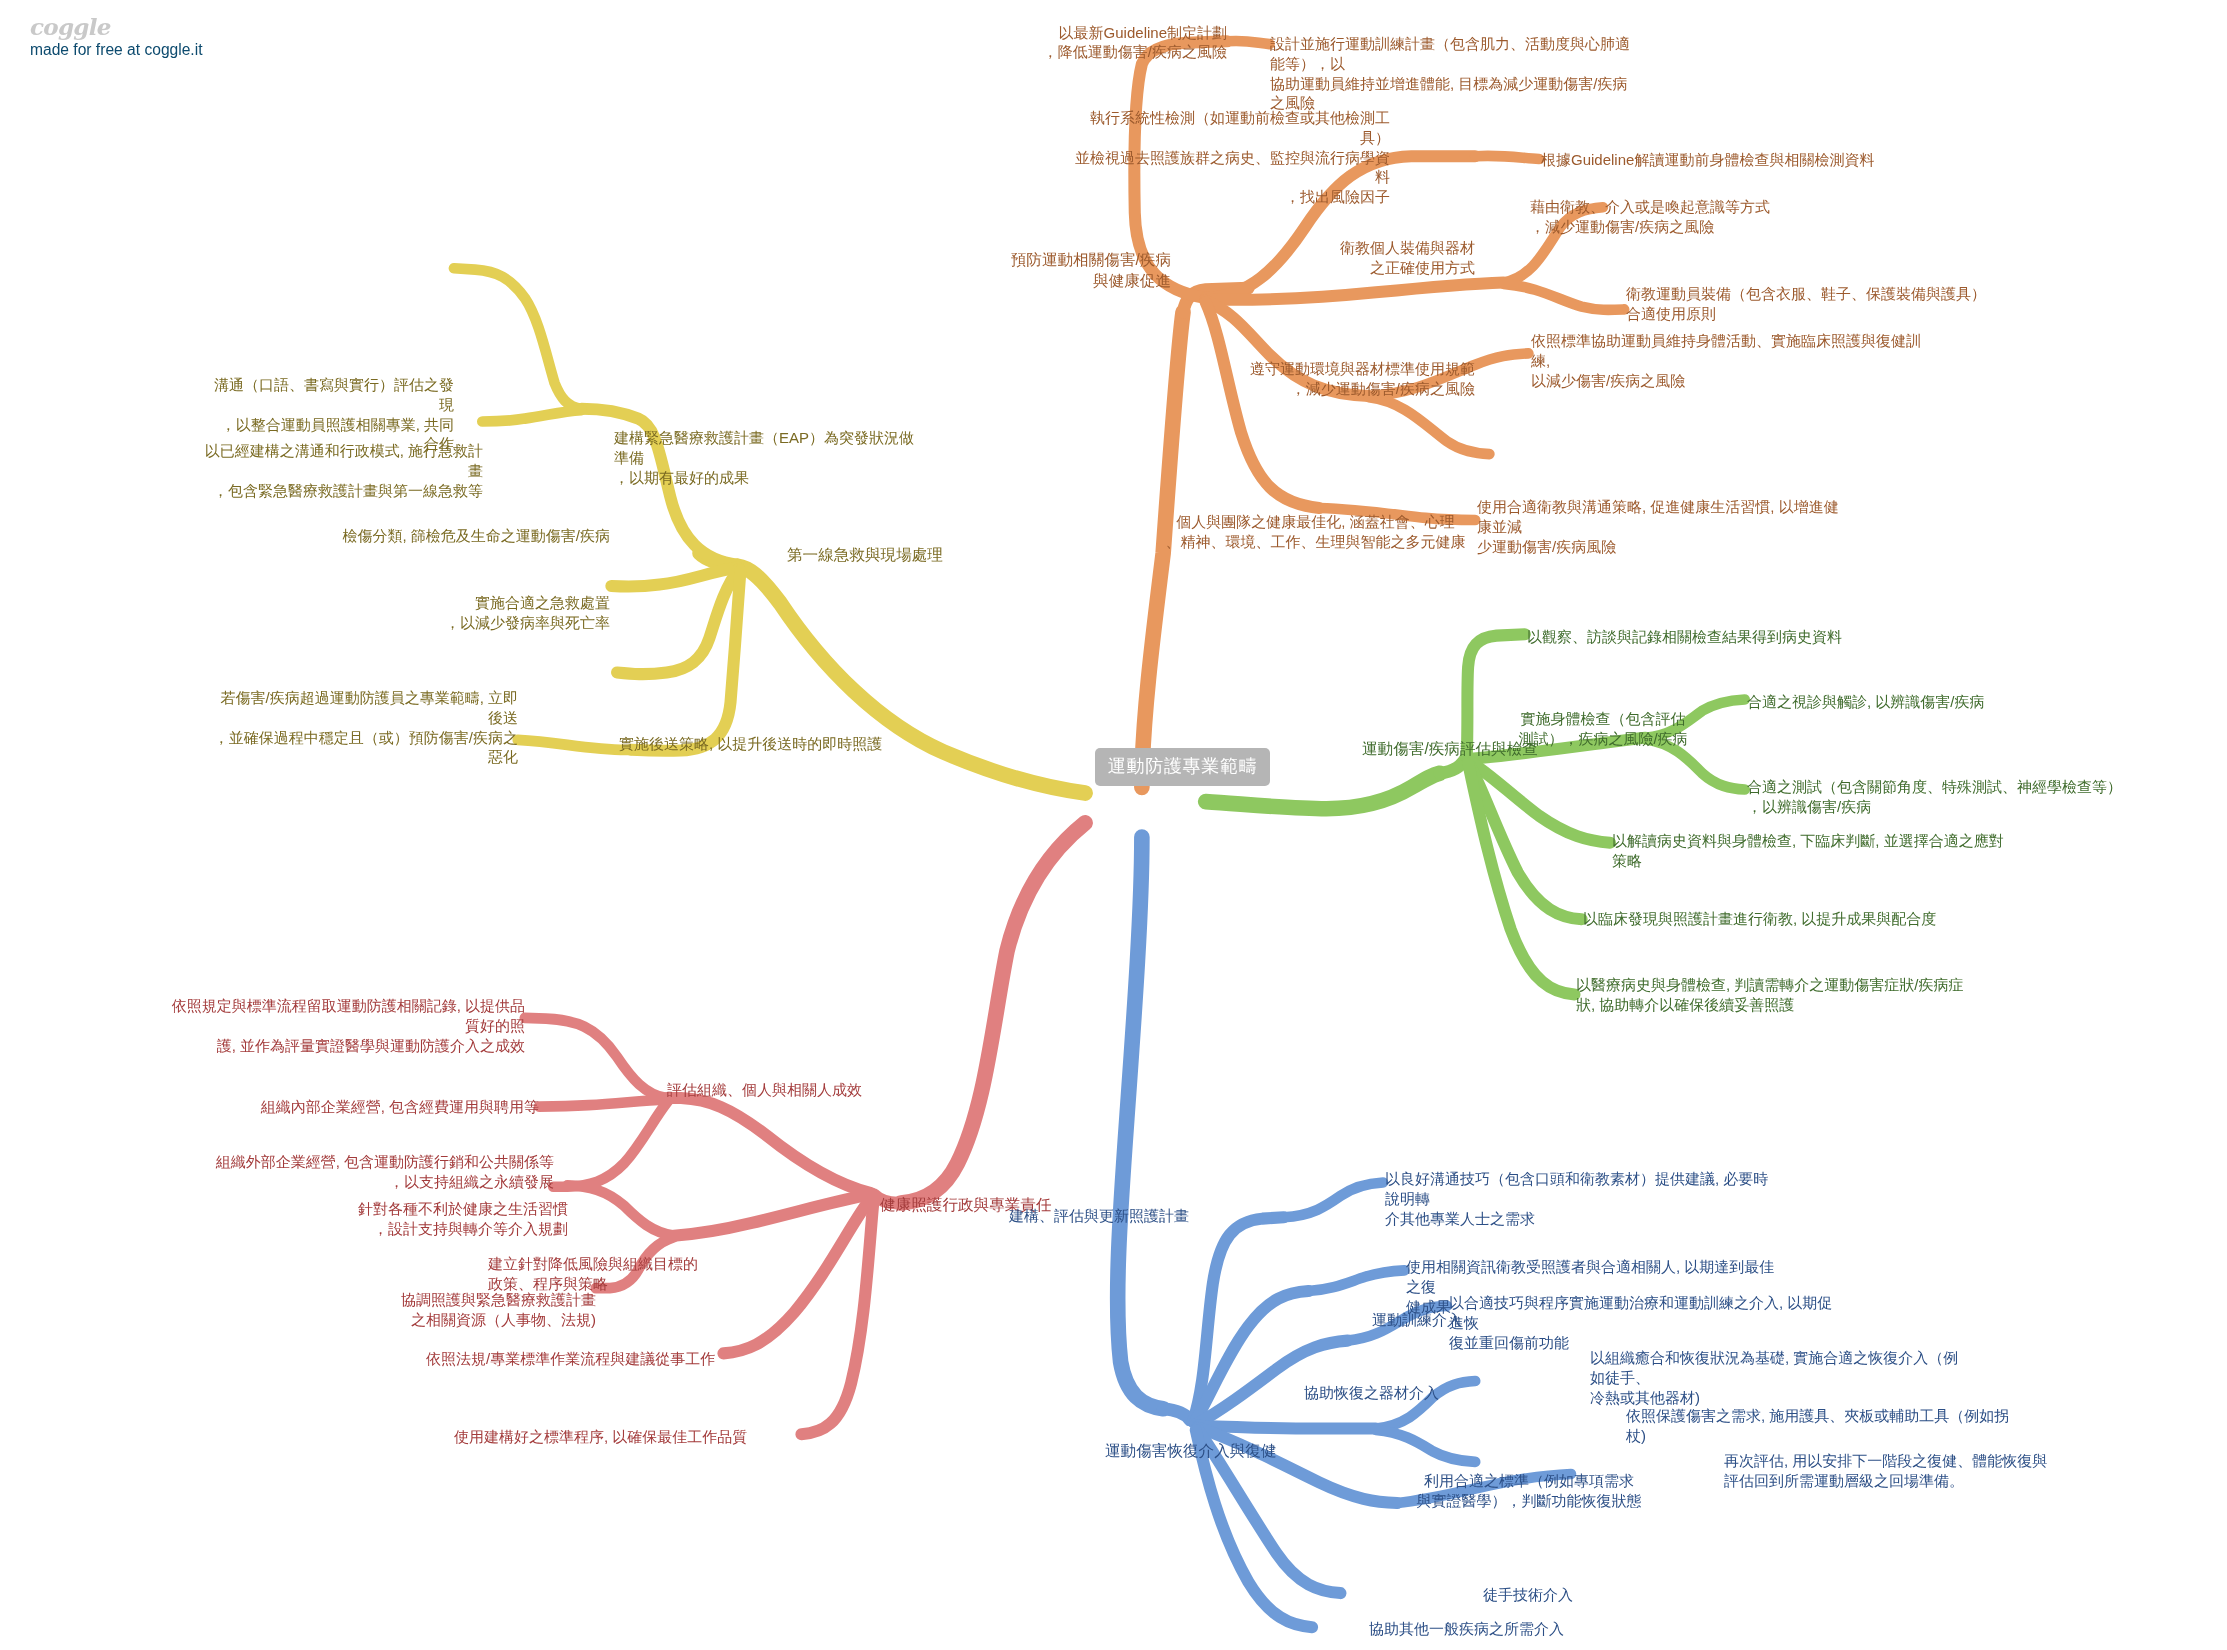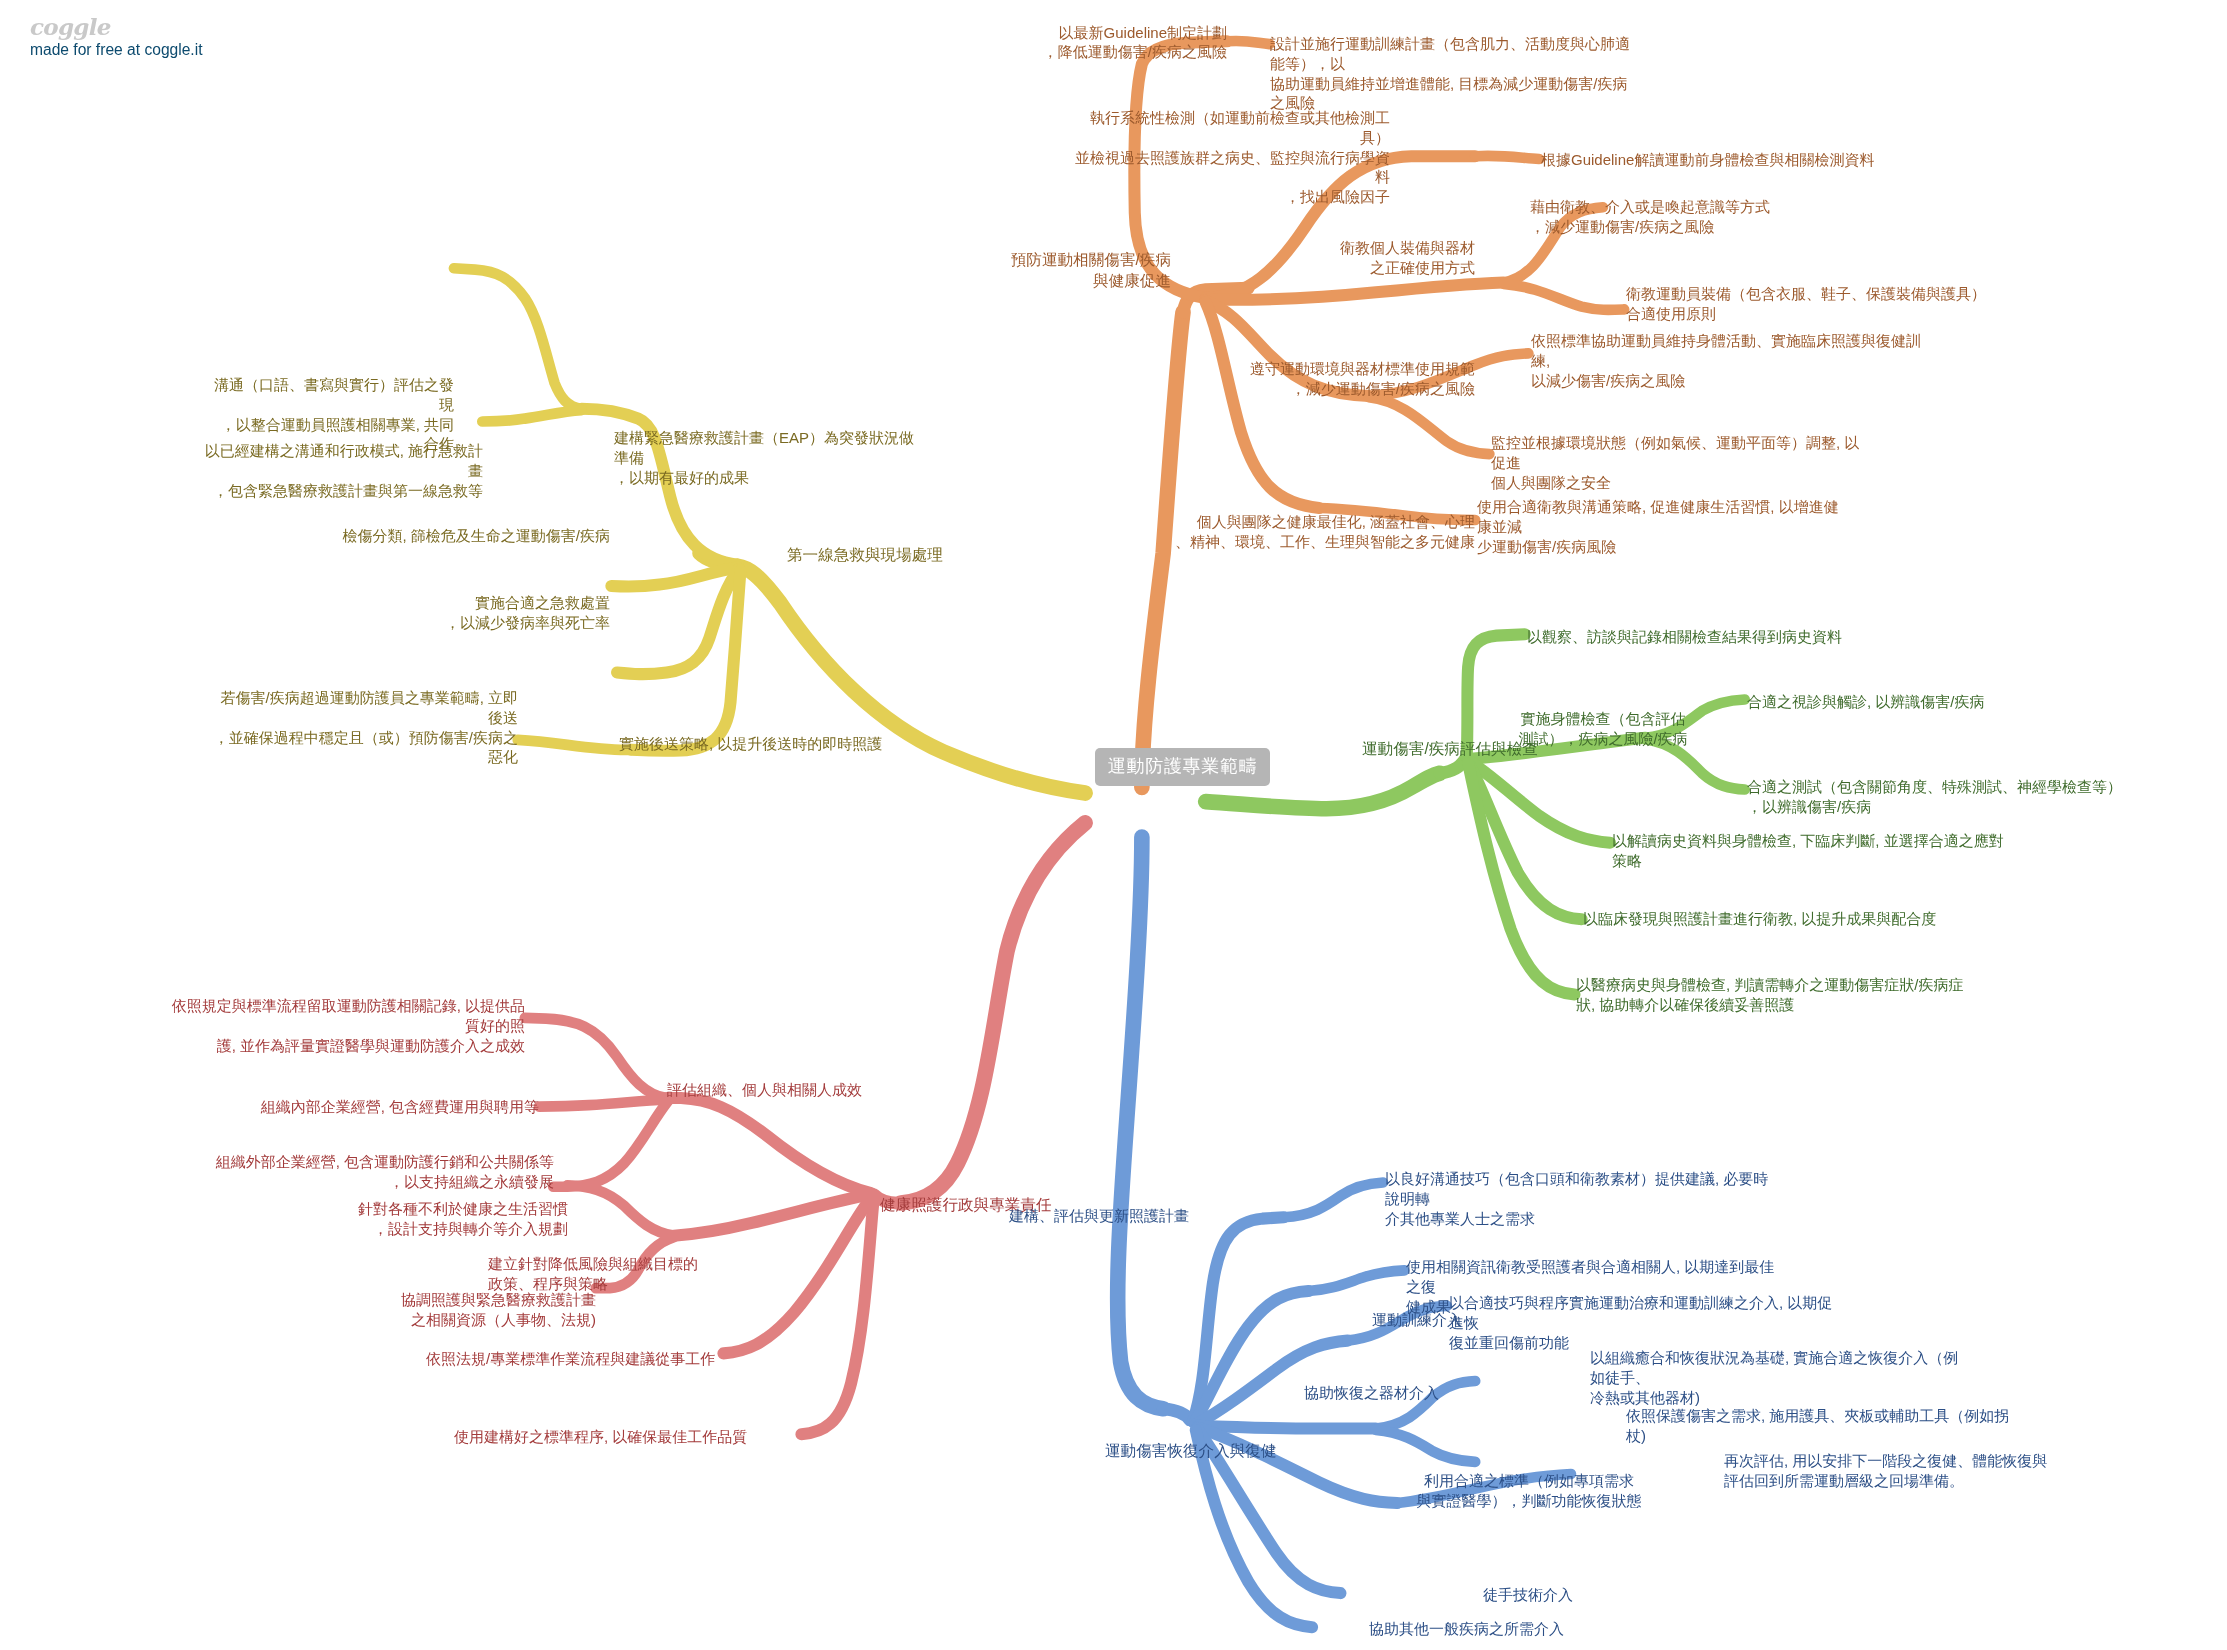--- a/index.html
+++ b/index.html
@@ -152,24 +152,22 @@
 之正確使用方式</div>
   <div class="node c-orange fs-2 ta-l" style="left:1530px;top:197px;width:319px;">藉由衛教、介入或是喚起意識等方式
 ，減少運動傷害/疾病之風險</div>
   <div class="node c-orange fs-2 ta-l" style="left:1626px;top:284px;width:376px;">衛教運動員裝備（包含衣服、鞋子、保護裝備與護具）
 合適使用原則</div>
 
   <div class="node c-orange fs-2 ta-r" style="left:1234px;top:359px;width:241px;">遵守運動環境與器材標準使用規範
 ，減少運動傷害/疾病之風險</div>
   <div class="node c-orange fs-2 ta-l" style="left:1531px;top:331px;width:397px;">依照標準協助運動員維持身體活動、實施臨床照護與復健訓練,
 以減少傷害/疾病之風險</div>
-  <div class="node c-orange fs-2 ta-l" style="left:1491px;top:433px;width:369px;">監控並根據環境狀態（例如氣候、運動平面等）調整, 以促進
-個人與團隊之安全</div>
-
-  <div class="node c-orange fs-2 ta-r" style="left:1156px;top:512px;width:319px;">個人與團隊之健康最佳化, 涵蓋社會、心理
+
+  <div class="node c-orange fs-2 ta-r" style="left:1156px;top:512px;width:319px;text-align:center;">個人與團隊之健康最佳化, 涵蓋社會、心理
 、精神、環境、工作、生理與智能之多元健康</div>
   <div class="node c-orange fs-2 ta-l" style="left:1477px;top:497px;width:376px;">使用合適衛教與溝通策略, 促進健康生活習慣, 以增進健康並減
 少運動傷害/疾病風險</div>
 
   <div class="node c-yellow fs-1 ta-l" style="left:787px;top:545px;width:213px;">第一線急救與現場處理</div>
 
   <div class="node c-yellow fs-2 ta-l" style="left:614px;top:428px;width:312px;">建構緊急醫療救護計畫（EAP）為突發狀況做準備
 ，以期有最好的成果</div>
   <div class="node c-yellow fs-2 ta-r" style="left:213px;top:375px;width:241px;">溝通（口語、書寫與實行）評估之發現
 ，以整合運動員照護相關專業, 共同合作</div>

